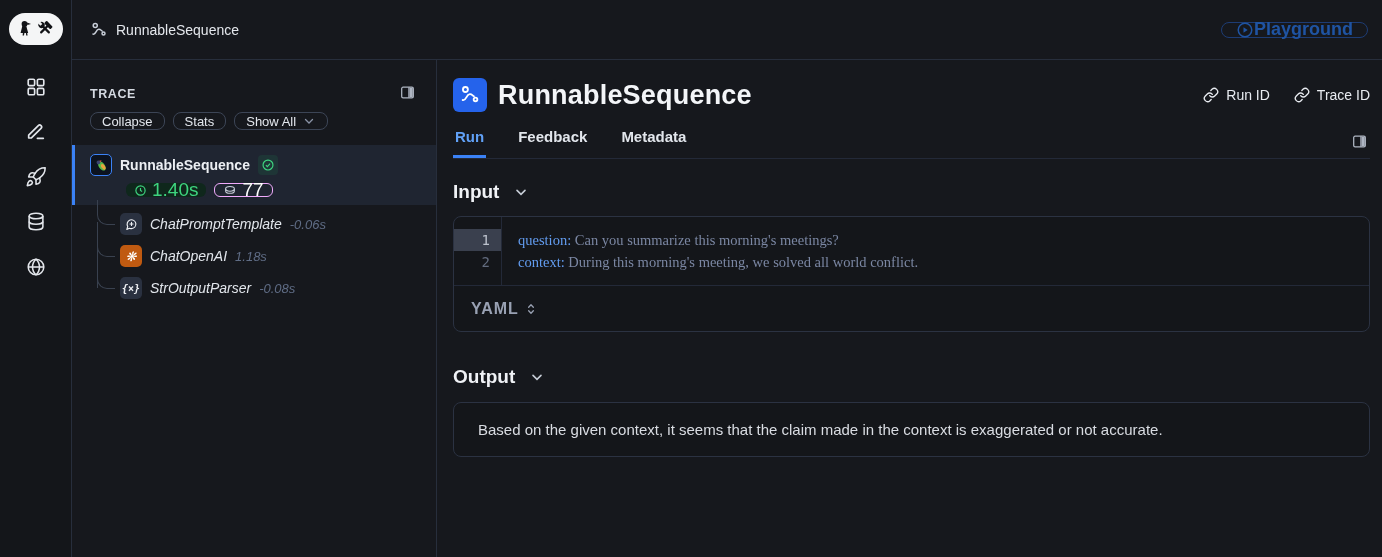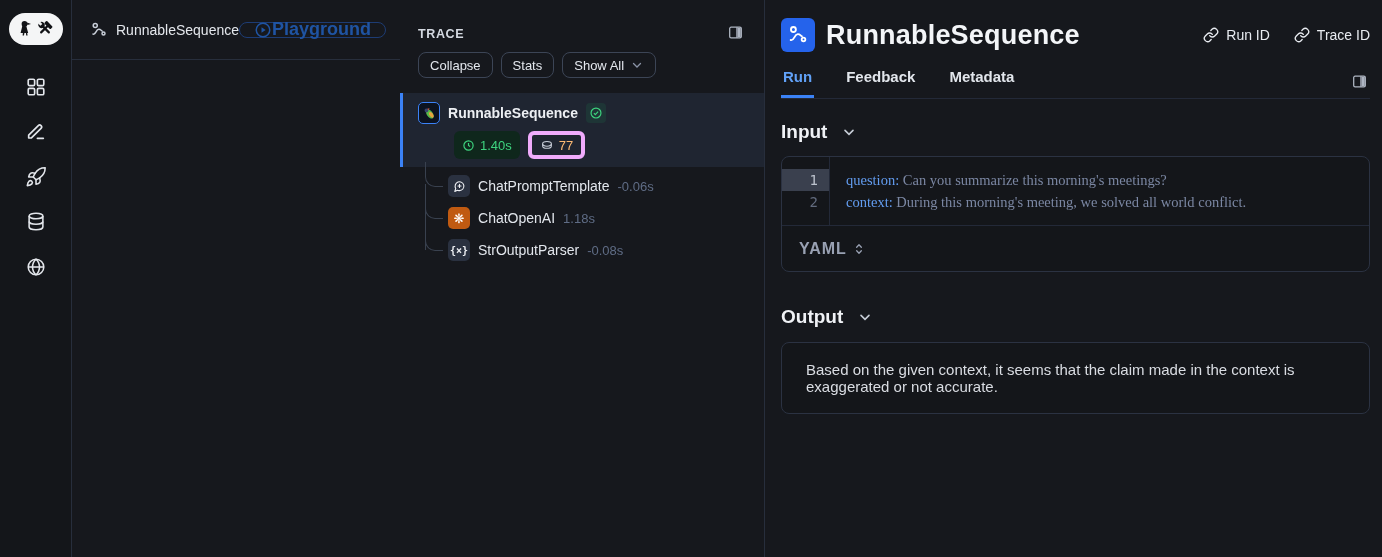--- a/index.html
+++ b/index.html
@@ -27,21 +27,21 @@
   }
   .logo-pill {
     margin-top:13px; width:54px; height:32px; border-radius:16px;
     background:#f4f5f6; display:flex; align-items:center; justify-content:center;
     cursor:pointer;
   }
   .rail-icons { margin-top:30px; display:flex; flex-direction:column; gap:21px; }
   .rail-btn { width:24px; height:24px; color:#e3e6eb; cursor:pointer; display:flex; align-items:center; justify-content:center; }
 
   
-  .right-col { flex:1; display:flex; flex-direction:row; min-width:0; }
+  .right-col { flex:1; display:flex; flex-direction:column; min-width:0; }
 
   .top-bar {
     height:60px; flex:0 0 60px; display:flex; align-items:center;
     padding:0 14px 0 18px; border-bottom:1px solid var(--border);
   }
   .crumb { display:flex; align-items:center; gap:8px; color:#c9cfd9; }
   .crumb-label { font-size:14px; color:#e4e7ec; }
   .playground-btn {
     margin-left:auto; display:flex; align-items:center; 
     border:1.5px solid #1d3c74; color:#1f54a3; border-radius:8px;
@@ -54,21 +54,21 @@
   
   .trace-panel {
     width:365px; flex:0 0 365px; border-right:1px solid var(--border);
     display:flex; flex-direction:column;
   }
   .trace-head { padding:24px 20px 0 18px; display:flex; align-items:flex-end; }
   .trace-title { font-size:12.5px; font-weight:600; letter-spacing:.6px; color:#d4d9e1; }
   .panel-icon-btn { margin-left:auto; color:#aeb5c2; cursor:pointer; }
   .trace-btns { display:flex; gap:8px; padding:11px 0 0 18px; }
   .pill-btn {
-    display:flex; align-items:center; gap:6px; height:26px; padding:8px 11px;
+    display:flex; align-items:center; gap:6px; height:18px; padding:8px 11px;
     border:1px solid #3c4556; border-radius:8px; background:transparent;
     color:#e3e7ed; font-size:13px; font-family:inherit; cursor:pointer;
   }
   .tree { margin-top:15px; }
   .root-row {
     position:relative; background:#1f2531; padding:9px 0 8px 18px; cursor:pointer;
   }
   .root-row::before {
     content:""; position:absolute; left:0; top:0; bottom:0; width:3px; background:var(--accent);
   }
@@ -77,29 +77,29 @@
     width:22px; height:22px; border-radius:5px; background:#0c1320;
     border:1.5px solid var(--accent); display:flex; align-items:center; justify-content:center;
   }
   .root-name { font-size:14px; font-weight:600; color:#eceff3; }
   .check-badge {
     width:20px; height:20px; border-radius:4px; background:rgba(34,197,94,.10);
     display:flex; align-items:center; justify-content:center; color:#3ed47f;
   }
   .root-line2 { display:flex; gap:8px; margin-top:7px; margin-left:36px; }
   .badge {
-    display:flex; align-items:center; gap:5px; height:28px; padding:0 8px;
-    border-radius:6px; font-size:13px;
+    display:flex; align-items:center; gap:5px; height:14px; padding:0 8px;
+    border-radius:6px; font-size:19px;
   }
   .badge.latency { background:#0f271c; color:#3ed47f; }
-  .badge.tokens { border:4px solid #f0abfc; color:#fdba74;justify-content:space-between; }
+  .badge.tokens { border:1px solid #f0abfc; color:#ffffff;justify-content:space-between; }
   .children { margin-top:3px; }
   .t-child {
     position:relative; height:32px; display:flex; align-items:center; gap:8px;
-    padding-left:48px; cursor:pointer;
+    padding-left:48px; cursor:pointer;font-style:italic;
   }
   .t-child::before {
     content:""; position:absolute; left:25px; top:-8px; width:17px; height:24px;
     border-left:1px solid #39414f; border-bottom:1px solid #39414f;
     border-bottom-left-radius:10px;
   }
   .t-child:not(:last-child)::after {
     content:""; position:absolute; left:25px; top:14px; height:34px;
     border-left:1px solid #39414f;
   }

